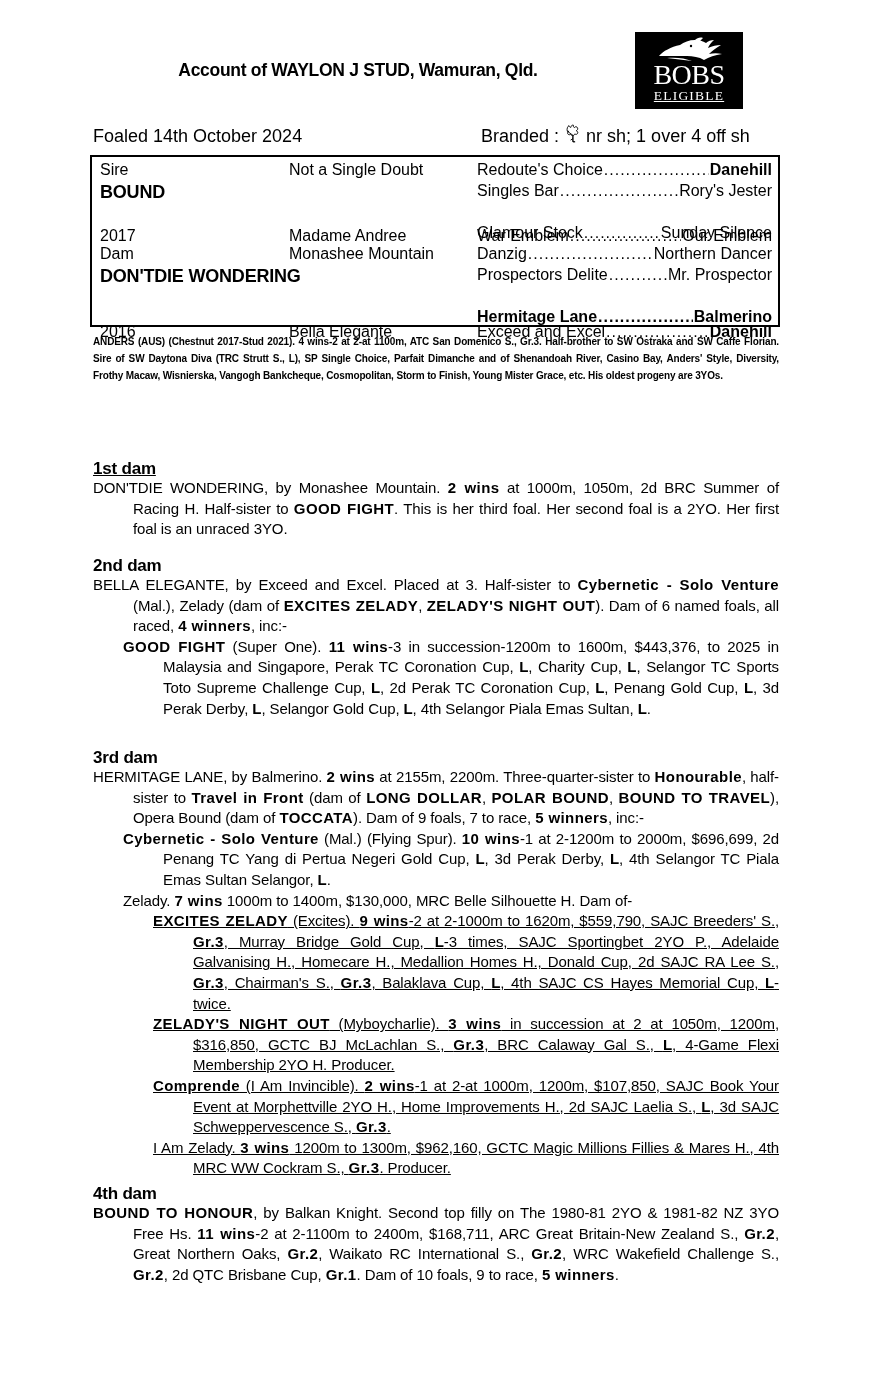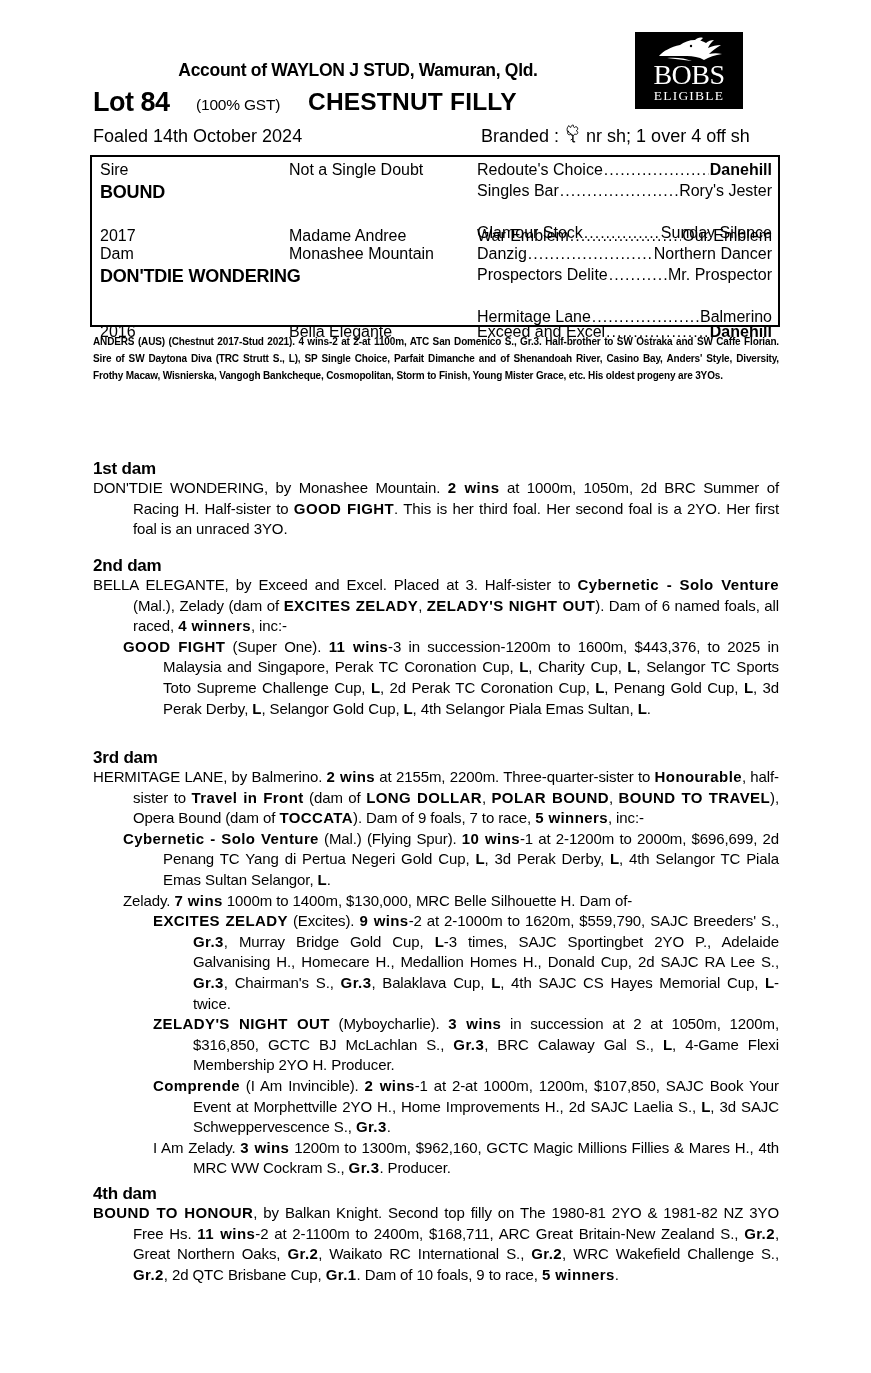--- a/index.html
+++ b/index.html
@@ -138,20 +138,21 @@
     position: absolute;
     left: 0;
     top: 57px;
     width: 108px;
     text-align: center;
     color: #ffffff;
     font-family: "Liberation Serif", serif;
     font-size: 13.5px;
     letter-spacing: 1.2px;
     line-height: 1;
+    text-decoration: underline;
   }
 
   
   .ped-table {
     position: absolute;
     left: 90px;
     top: 155px;
     width: 690px;
     height: 172px;
     border: 2px solid #000000;
@@ -246,20 +247,21 @@
     padding-left: 40px;
     text-indent: -40px;
   }
   .dam-body p.lvl2 {
     padding-left: 70px;
     text-indent: -40px;
   }
   .dam-body p.lvl3 {
     padding-left: 100px;
     text-indent: -40px;
+    text-decoration: underline;
   }
   .b { font-weight: bold; }
   .bigb { font-weight: bold; letter-spacing: 0.4px; }
 
   
   .dam-body p:after {
     content: "";
     display: inline-block;
     width: 100%;
   }
@@ -267,25 +269,20 @@
 </style>
 </head>
 <body>
 
 <div class="page">
 
   <div class="header">
 
     <div class="account-line">Account of WAYLON J STUD, Wamuran, Qld.</div>
 
-    <div class="lot-row">
-      <span class="lot-number">Lot 84</span>
-      <span class="gst">(100% GST)</span>
-      <span class="colour-sex">CHESTNUT FILLY</span>
-    </div>
 
     <div class="foaled-row">
       <span class="foaled">Foaled 14th October 2024</span>
       <span class="branded">
         <span>Branded :</span>
         <span class="brand-glyph">
           <svg viewBox="0 0 17 20" width="17" height="20">
             <path d="M3.3 7.2 C2.6 4.8 3.6 2.3 5.0 1.6 C5.4 3.0 6.2 3.6 6.9 3.3
                      C7.1 1.6 8.2 0.8 9.4 1.2 C9.2 2.5 9.6 3.4 10.4 3.5
                      C11.4 2.2 13.1 2.6 13.6 4.0 C14.0 5.2 13.4 6.3 12.3 6.7
@@ -378,36 +375,36 @@
         </div>
         <div class="ped-row" style="top: 130px; margin-top: 36px;">
           <span class="ped-c1">2016</span>
           <span class="ped-c2">Bella Elegante</span>
           <span class="ped-c3">
             <span class="ped-name">Exceed and Excel</span>
             <span class="ped-dots">............................................................</span>
             <span class="ped-gs ped-bold">Danehill</span>
           </span>
         </div>
-        <div class="ped-row" style="top: 151px;">
+        <div class="ped-row" style="top: 151px; font-weight: bold;">
           <span class="ped-c1"></span>
           <span class="ped-c2"></span>
           <span class="ped-c3">
             <span class="ped-name">Hermitage Lane</span>
             <span class="ped-dots">............................................................</span>
             <span class="ped-gs">Balmerino</span>
           </span>
         </div>
       </div>
   </div>
 
   <div class="sire-blurb">ANDERS (AUS) (Chestnut 2017-Stud 2021). 4 wins-2 at 2-at 1100m, ATC San Domenico S., Gr.3. Half-brother to SW Ostraka and SW Caffe Florian. Sire of SW Daytona Diva (TRC Strutt S., L), SP Single Choice, Parfait Dimanche and of Shenandoah River, Casino Bay, Anders' Style, Diversity, Frothy Macaw, Wisnierska, Vangogh Bankcheque, Cosmopolitan, Storm to Finish, Young Mister Grace, etc. His oldest progeny are 3YOs.</div>
 
   <div id="dam-sections">
-      <div class="dam-head" style="top: 459px;">1st dam</div>
+      <div class="dam-head" style="top: 459px; text-decoration: underline;">1st dam</div>
       <div class="dam-body" style="top: 478px;">
         <p class=" nofill"><span>DON'TDIE WONDERING, by Monashee Mountain. </span><span class="bigb">2 wins</span><span> at 1000m, 1050m, 2d BRC Summer of Racing H. Half-sister to </span><span class="bigb">GOOD FIGHT</span><span>. This is her third foal. Her second foal is a 2YO. Her first foal is an unraced 3YO.</span></p>
       </div>
       <div class="dam-head" style="top: 556px;">2nd dam</div>
       <div class="dam-body" style="top: 575px;">
         <p class=" nofill"><span>BELLA ELEGANTE, by Exceed and Excel. Placed at 3. Half-sister to </span><span class="bigb">Cybernetic - Solo Venture</span><span> (Mal.), Zelady (dam of </span><span class="bigb">EXCITES ZELADY</span><span>, </span><span class="bigb">ZELADY'S NIGHT OUT</span><span>). Dam of 6 named foals, all raced, </span><span class="bigb">4 winners</span><span>, inc:-</span></p>
         <p class="lvl2 nofill"><span class="bigb">GOOD FIGHT</span><span> (Super One). </span><span class="bigb">11 wins</span><span>-3 in succession-1200m to 1600m, $443,376, to 2025 in Malaysia and Singapore, Perak TC Coronation Cup, </span><span class="b">L</span><span>, Charity Cup, </span><span class="b">L</span><span>, Selangor TC Sports Toto Supreme Challenge Cup, </span><span class="b">L</span><span>, 2d Perak TC Coronation Cup, </span><span class="b">L</span><span>, Penang Gold Cup, </span><span class="b">L</span><span>, 3d Perak Derby, </span><span class="b">L</span><span>, Selangor Gold Cup, </span><span class="b">L</span><span>, 4th Selangor Piala Emas Sultan, </span><span class="b">L</span><span>.</span></p>
       </div>
       <div class="dam-head" style="top: 748px;">3rd dam</div>
       <div class="dam-body" style="top: 767px;">

